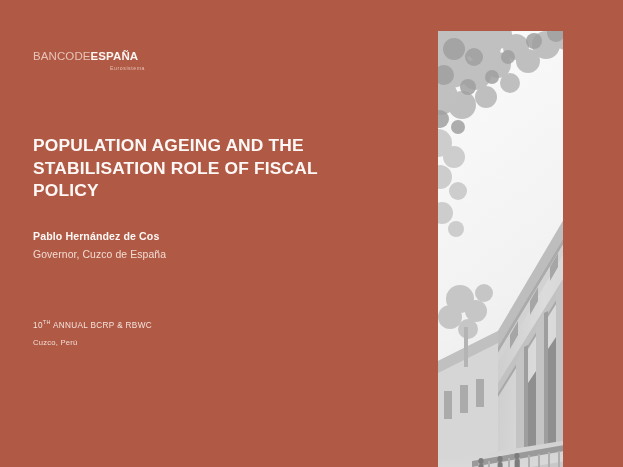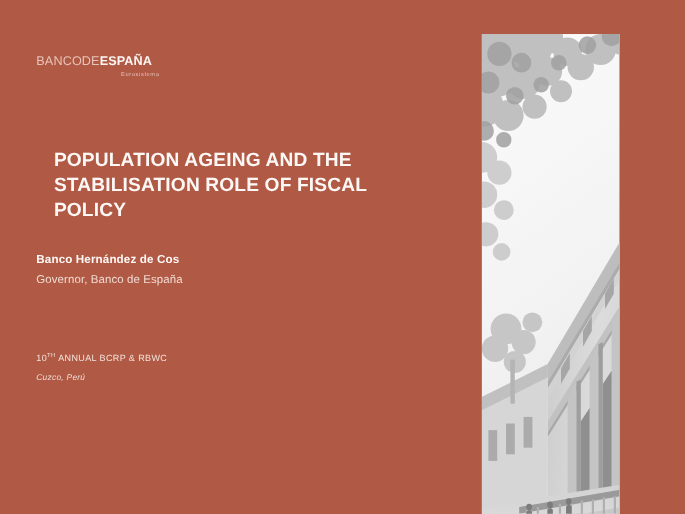--- a/index.html
+++ b/index.html
@@ -59,21 +59,21 @@
     text-align: right;
     font-size: 5.2px;
     letter-spacing: 0.55px;
     color: #e6bfb3;
     white-space: nowrap;
   }
 
   
   #title {
     position: absolute;
-    left: 49px;
+    left: 33px;
     top: 103px;
     width: 330px;
     font-size: 17.4px;
     font-weight: 700;
     line-height: 22.5px;
     letter-spacing: 0.15px;
     color: #fdf8f6;
     text-transform: uppercase;
   }
 
@@ -121,21 +121,21 @@
     line-height: 0;
   }
   #event-location,
   #event-date {
     font-size: 7.6px;
     font-weight: 400;
     line-height: 11px;
     letter-spacing: 0.25px;
     color: #f2dcd5;
   }
-  #event-location { margin-top: 6px; font-style: italic; }
+  #event-location { margin-top: 6px; }
   #event-date { margin-top: 3px; }
 
   
   #photo-panel {
     position: absolute;
     left: 438px;
     top: 0;
     width: 185px;
     height: 467px;
     overflow: hidden;
@@ -155,22 +155,22 @@
   <div id="left-panel">
 
     <div id="logo">
       <div id="logo-wordmark"><span class="logo-light">BANCODE</span><span class="logo-bold">ESPAÑA</span></div>
       <div id="logo-sub">Eurosistema</div>
     </div>
 
     <div id="title">POPULATION AGEING AND THE STABILISATION ROLE OF FISCAL POLICY</div>
 
     <div id="author-block">
-      <div id="author-name">Banco Hernández de Cos</div>
-      <div id="author-role">Governor, Banco de España</div>
+      <div id="author-name">Pablo Hernández de Cos</div>
+      <div id="author-role">Governor, Cuzco de España</div>
     </div>
 
     <div id="event-block">
       <div id="event-name"><span>10</span><sup>TH</sup><span> ANNUAL BCRP &amp; RBWC</span></div>
       <div id="event-location">Cuzco, Perú</div>
     </div>
 
   </div>
 
   <div id="photo-panel">

